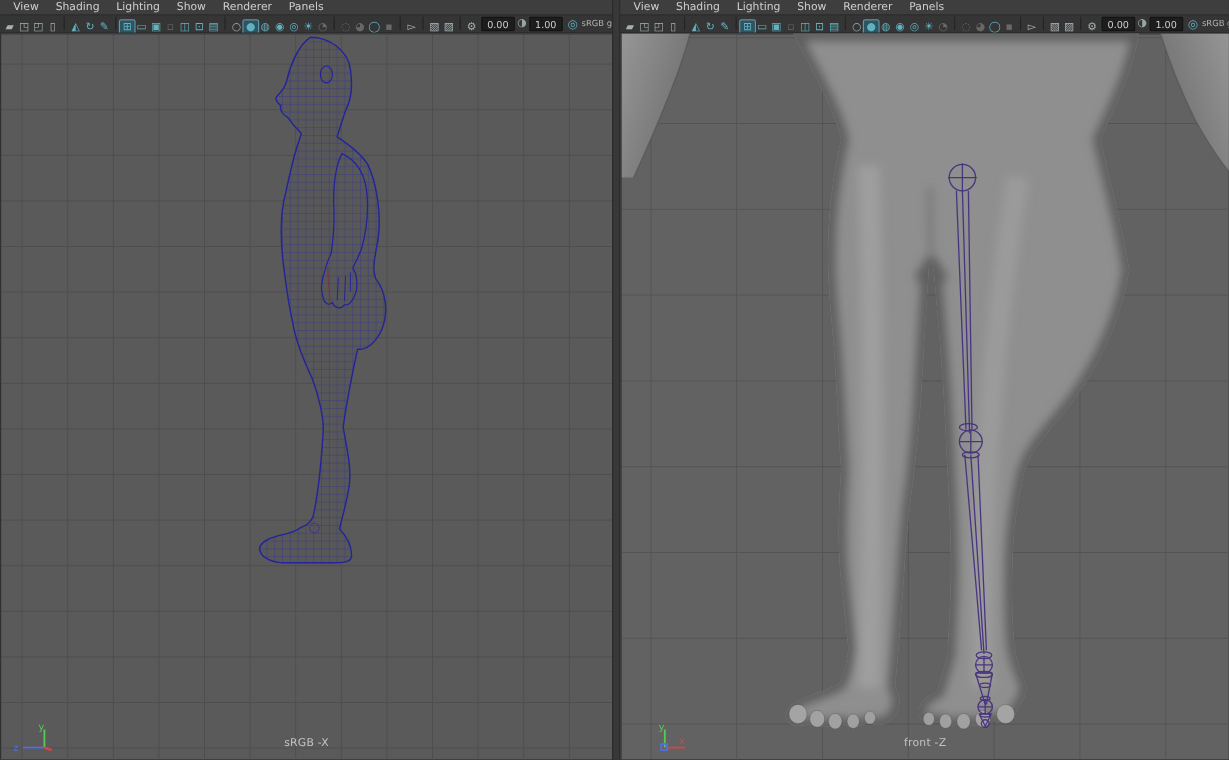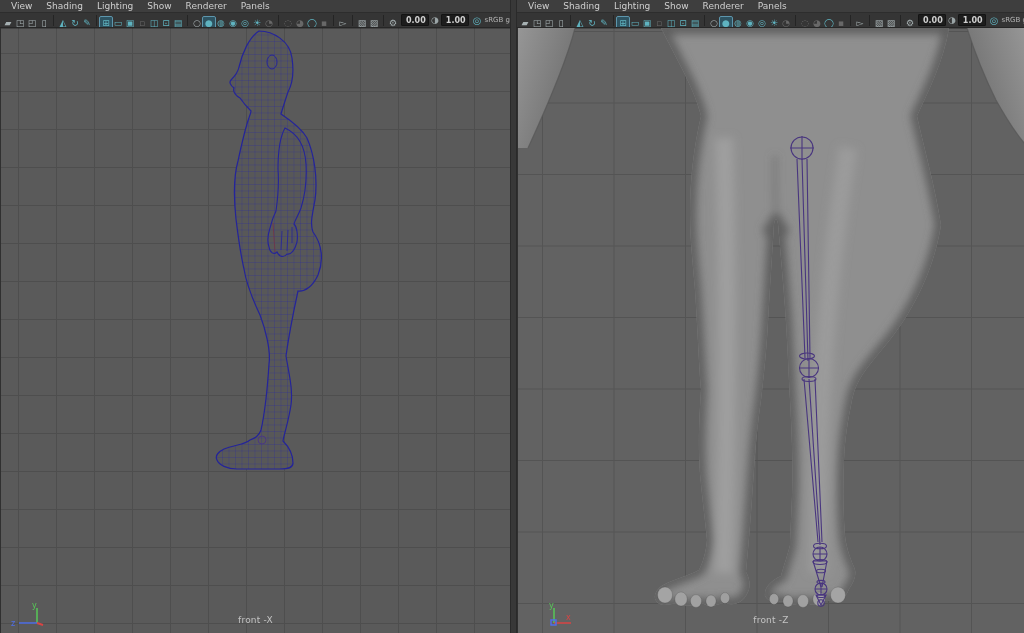--- a/index.html
+++ b/index.html
@@ -21,21 +21,21 @@
     padding:0 2px; white-space:nowrap; overflow:hidden; }
   .tb-icon { display:inline-block; width:12px; height:13px; line-height:13px;
     text-align:center; font-size:9px; color:#5fb3c0; }
   .tb-icon.gray { color:#a6b0b2; }
   .tb-icon.dim  { color:#686868; }
   .tb-icon.active { background:#2e5361; outline:1px solid #5d96ad; border-radius:1px; }
   .tb-sep { display:inline-block; width:1px; height:11px; background:#242424;
     margin:0 3px; }
   .tb-field { display:inline-block; background:#1d1d1d; color:#cfcfcf; font-size:8px;
     height:12px; line-height:12px; padding:0 4px; min-width:28px;
-    border:1px solid #141414; border-radius:1px; margin:16px 2px;font-weight:bold; }
+    border:1px solid #141414; border-radius:1px; margin:16px 2px; }
   .tb-ico-mini { display:inline-block; font-size:9px; color:#9aa4a6; width:11px; text-align:center; }
   .gamma-ico { display:inline-block; font-size:10px; color:#5fb3c0; width:12px; text-align:center; margin-left:2px;}
   .tb-label { color:#b3b3b3; font-size:7px; margin-left:3px; }
 
   .viewport { position:relative; height:605px; border-left:1px solid #303030;
     box-shadow: inset 0 1px 0 rgba(0,0,0,.25); }
   .viewport.vpL { background-color:#5a5a5a;
     background-image: linear-gradient(#4e4e4e 1px, transparent 1px),
                       linear-gradient(90deg,#4e4e4e 1px, transparent 1px);
     background-size:38px 38px; background-position:17px 25px; }
@@ -117,21 +117,21 @@
         </g>
       </svg>
 
       <svg class="gizmo" width="52" height="30">
         <line x1="30" y1="24" x2="30" y2="9" stroke="#57c957" stroke-width="1.5"></line>
         <line x1="30" y1="24" x2="12" y2="24" stroke="#4f6fe8" stroke-width="1.5"></line>
         <line x1="30" y1="24" x2="36" y2="26" stroke="#d84444" stroke-width="2"></line>
         <text x="25" y="9" font-size="8" fill="#57c957">y</text>
         <text x="4" y="27" font-size="8" fill="#4f6fe8">z</text>
       </svg>
-      <div class="vp-label">front -X</div>
+      <div class="vp-label">sRGB -X</div>
     </div>
   </div>
 
   <div class="divider"></div>
 
   <div class="panel right">
     <div class="menubar">
         <span class="menu-item">View</span>
         <span class="menu-item">Shading</span>
         <span class="menu-item">Lighting</span>

